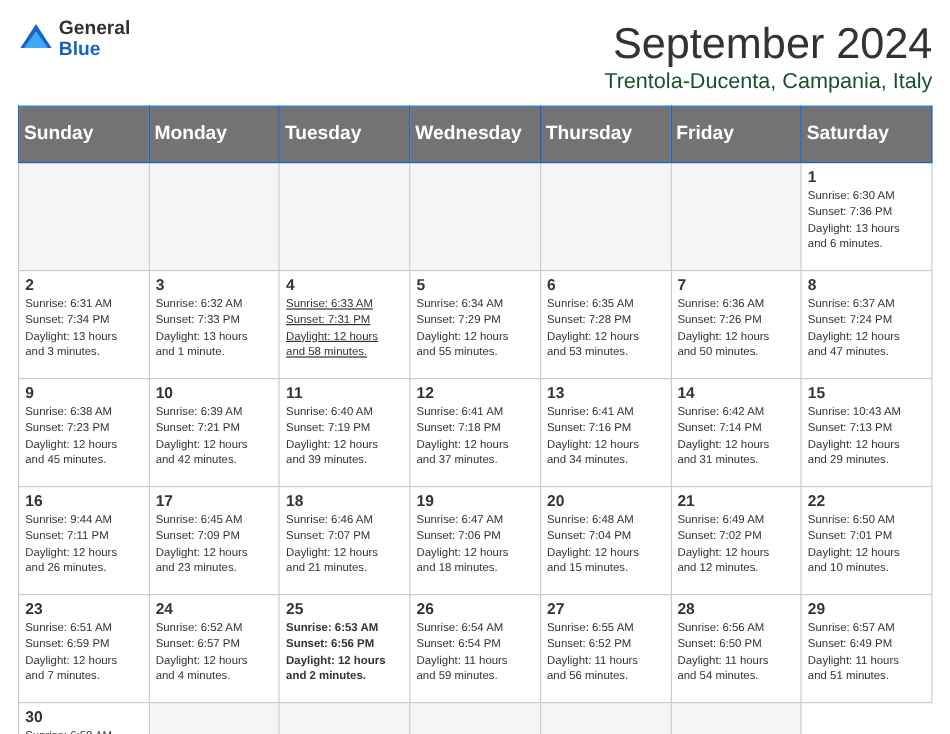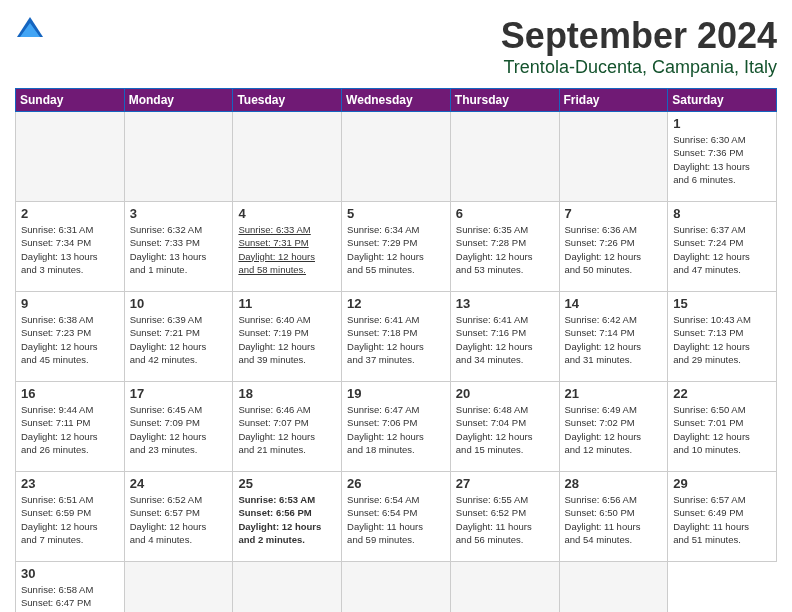--- a/index.html
+++ b/index.html
@@ -38,37 +38,37 @@
     }
     .logo-icon {
       width: 30px;
       height: 30px;
     }
     .title-area {
       text-align: right;
     }
     .month-title {
       font-size: 36px;
-      font-weight: bold;
+      font-weight: normal;
       color: #333;
     }
     .location {
       font-size: 18px;
       color: #14532d;
     }
     table {
       width: 100%;
       border-collapse: collapse;
       table-layout: fixed;
     }
     th {
-      background-color: #701a75;
+      background-color: #737373;
       color: white;
-      padding: 4px 4px;
-      font-size: 12px;
+      padding: 14px 4px;
+      font-size: 16px;
       font-weight: bold;
       text-align: left;
       border: 1px solid #1565c0;
     }
     td {
       border: 1px solid #ccc;
       vertical-align: top;
       padding: 4px 5px;
       font-size: 10px;
       color: #333;
@@ -92,20 +92,24 @@
   </style>
 </head>
 <body>
 
 <div class="header">
   <div class="logo">
     <svg class="logo-icon" viewBox="0 0 30 30">
       <polygon points="15,2 28,22 2,22" fill="#1565c0"></polygon>
       <polygon points="15,8 25,22 5,22" fill="#42a5f5"></polygon>
     </svg>
+    <div class="logo-text">
+      <span class="logo-general">General</span>
+      <span class="logo-blue">Blue</span>
+    </div>
   </div>
   <div class="title-area">
     <div class="month-title">September 2024</div>
     <div class="location">Trentola-Ducenta, Campania, Italy</div>
   </div>
 </div>
 
 <table>
   <thead>
     <tr>

